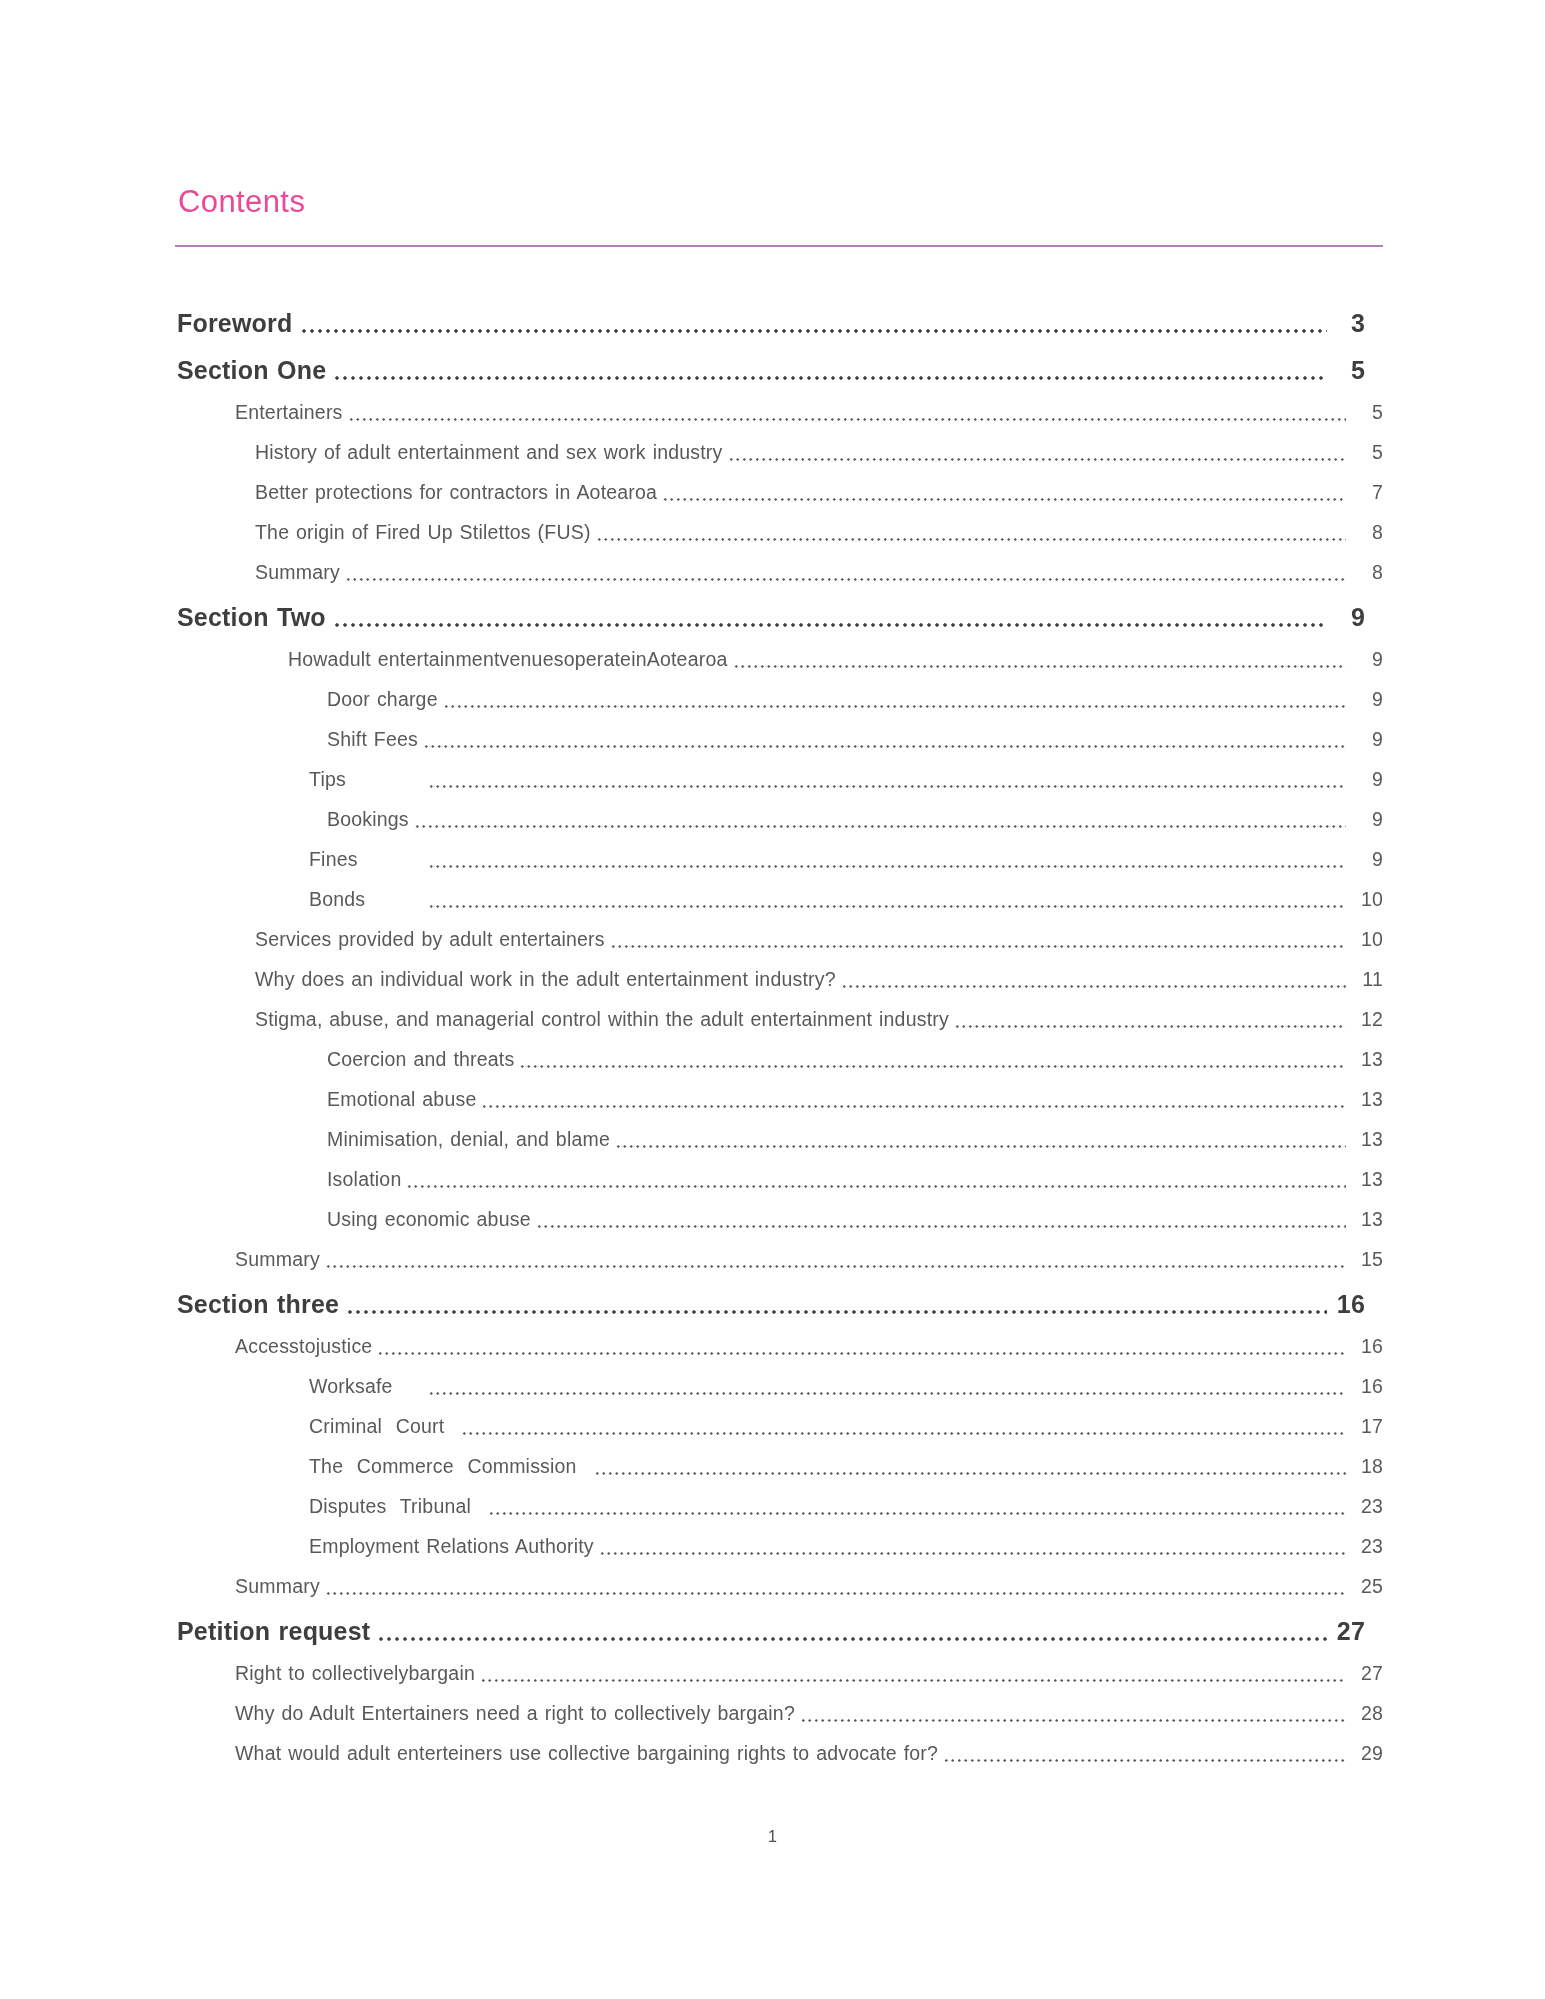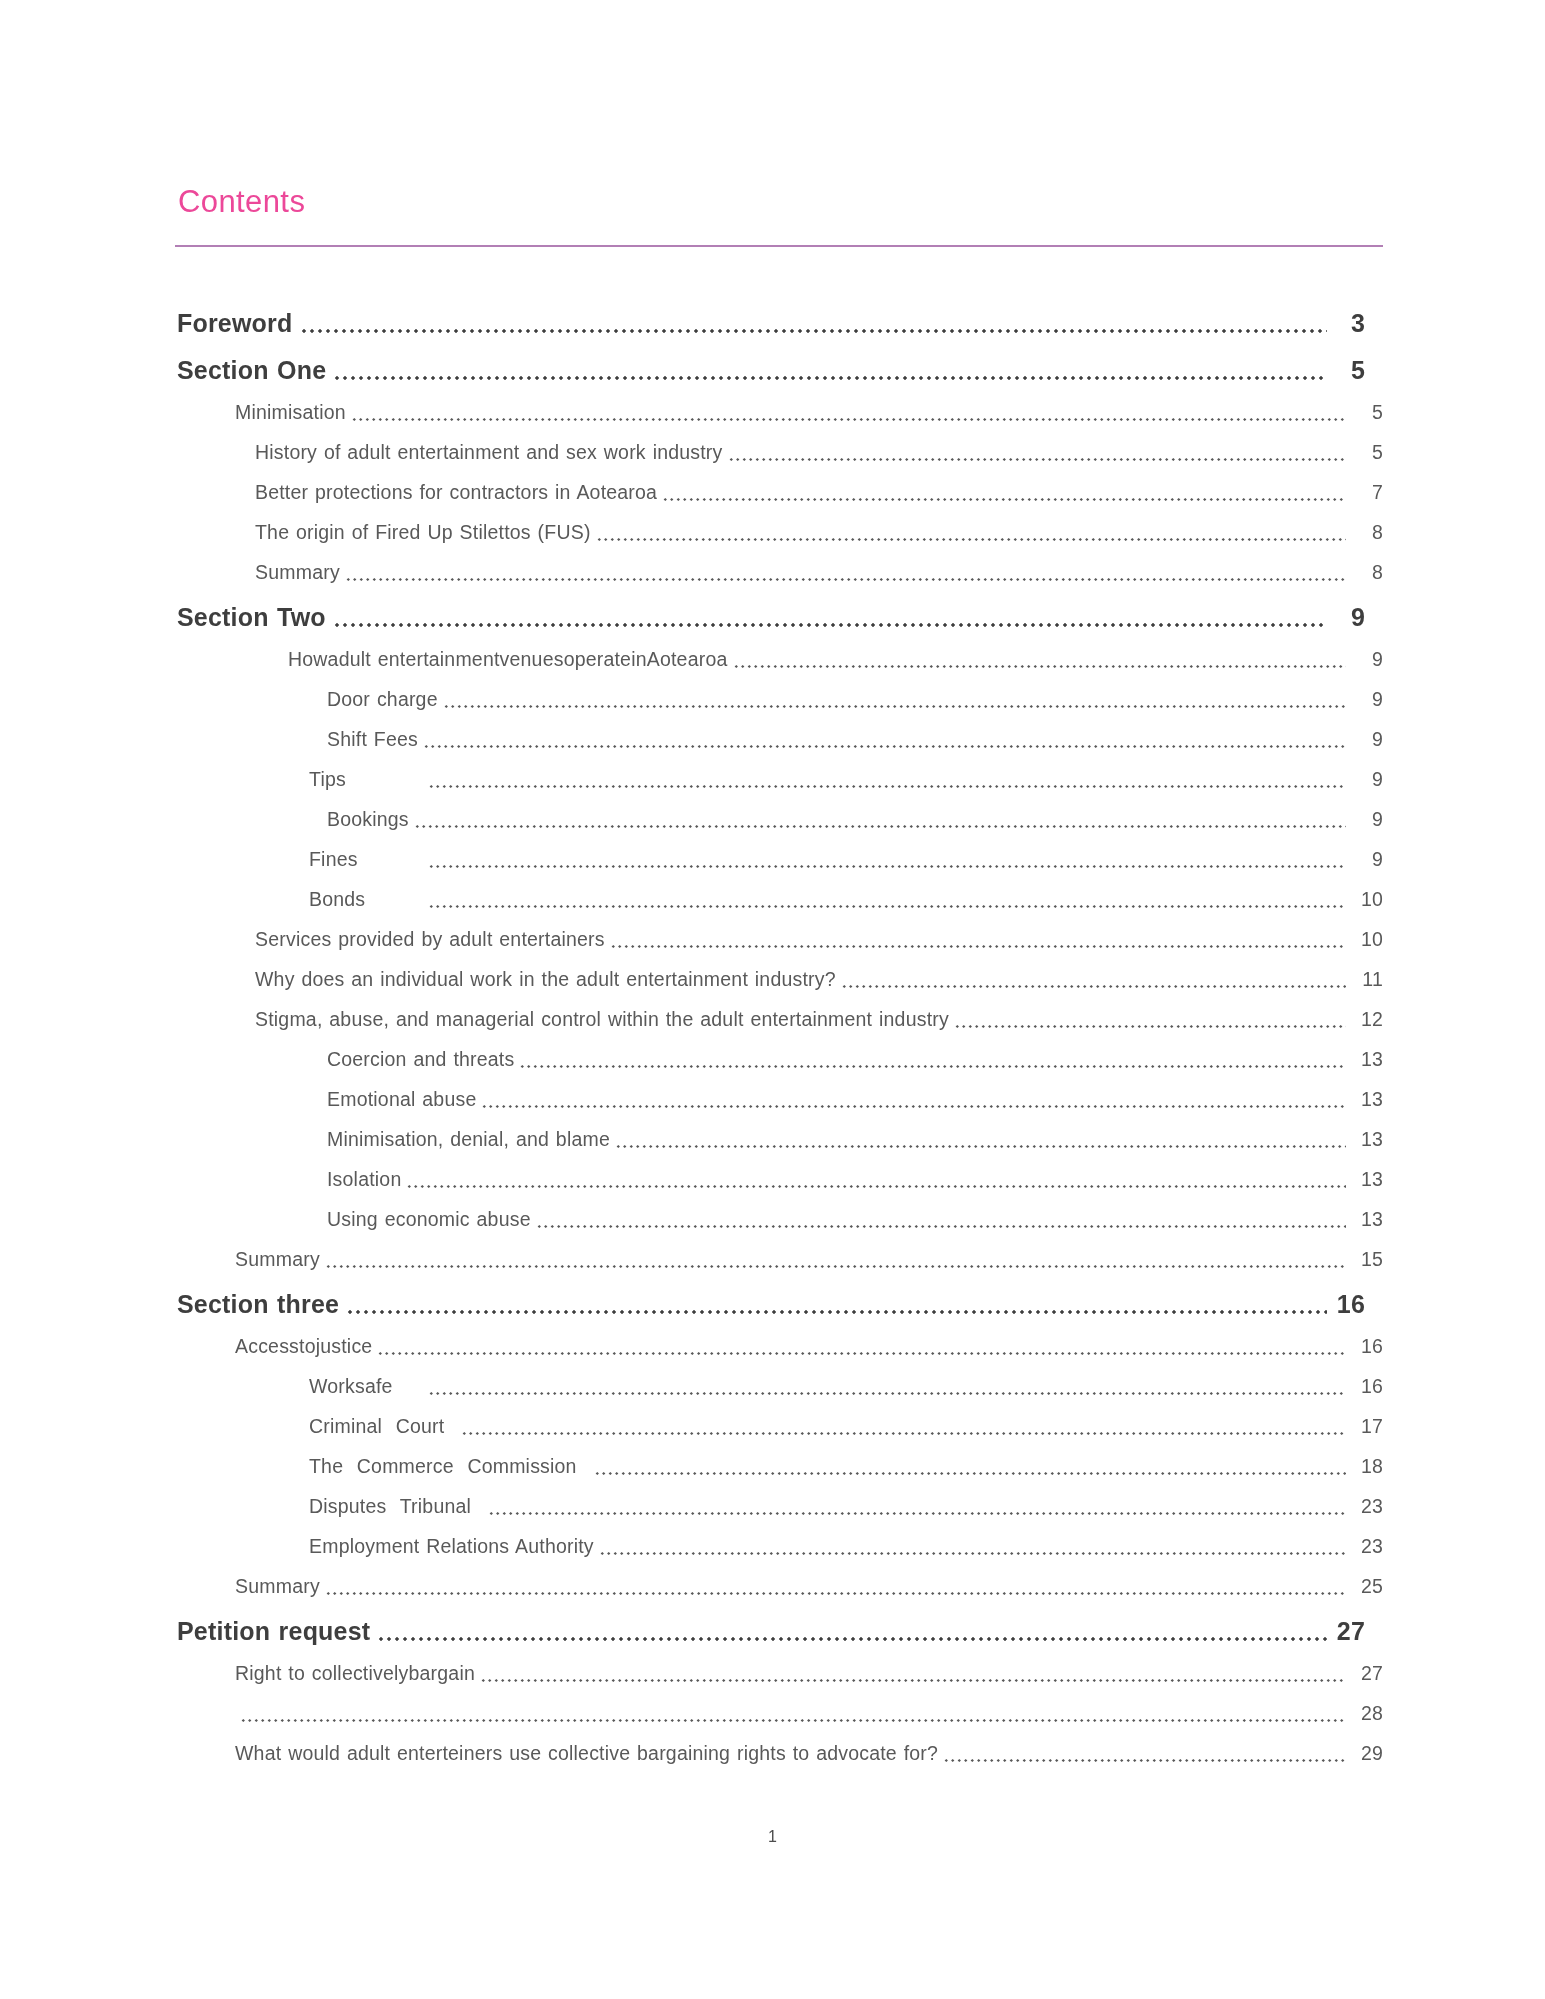--- a/index.html
+++ b/index.html
@@ -79,21 +79,21 @@
         <span class="lbl">Foreword</span>
         <span class="leader"></span>
         <span class="pg">3</span>
       </div>
       <div class="row l1 h">
         <span class="lbl">Section One</span>
         <span class="leader"></span>
         <span class="pg">5</span>
       </div>
       <div class="row l2">
-        <span class="lbl">Minimisation</span>
+        <span class="lbl">Entertainers</span>
         <span class="leader"></span>
         <span class="pg">5</span>
       </div>
       <div class="row l3">
         <span class="lbl">History of adult entertainment and sex work industry</span>
         <span class="leader"></span>
         <span class="pg">5</span>
       </div>
       <div class="row l3">
         <span class="lbl">Better protections for contractors in Aotearoa</span>
@@ -239,20 +239,21 @@
         <span class="lbl">Petition request</span>
         <span class="leader"></span>
         <span class="pg">27</span>
       </div>
       <div class="row l2">
         <span class="lbl">Right to collectivelybargain</span>
         <span class="leader"></span>
         <span class="pg">27</span>
       </div>
       <div class="row l2">
+        <span class="lbl">Why do Adult Entertainers need a right to collectively bargain?</span>
         <span class="leader"></span>
         <span class="pg">28</span>
       </div>
       <div class="row l2">
         <span class="lbl">What would adult enterteiners use collective bargaining rights to advocate for?</span>
         <span class="leader"></span>
         <span class="pg">29</span>
       </div>
     </nav>
   <div class="footer">1</div>

